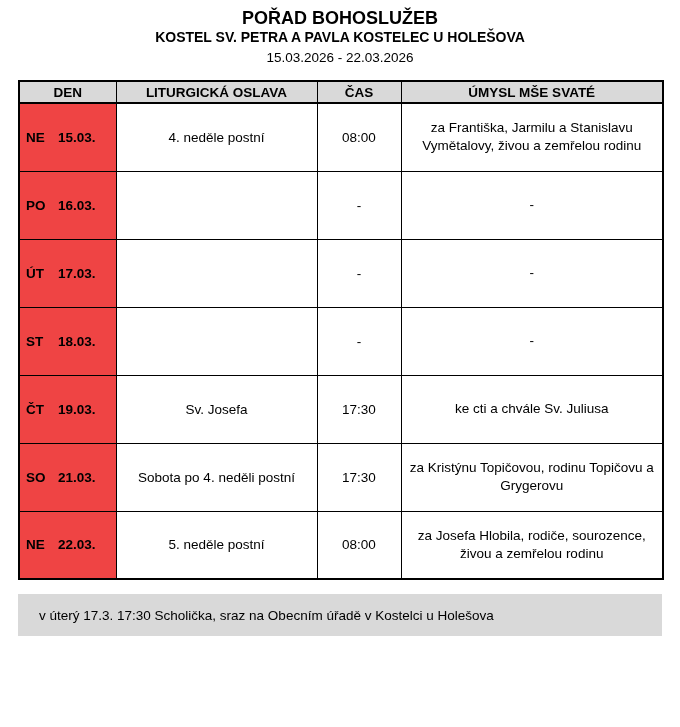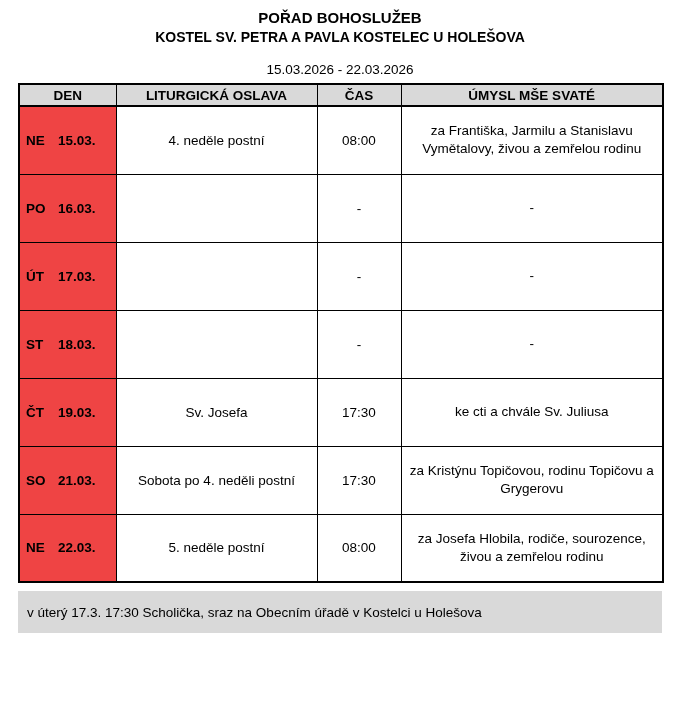--- a/index.html
+++ b/index.html
@@ -11,39 +11,39 @@
     font-family: "Liberation Sans", sans-serif;
   }
   .page {
     width: 680px;
     height: 727px;
     padding: 8px 18px;
     background: #ffffff;
   }
   .title-block { text-align: center; }
   .title {
-    font-size: 15px;
+    font-size: 18px;
     font-weight: bold;
     line-height: 20px;
   }
   .subtitle {
     font-size: 14px;
     font-weight: bold;
     line-height: 19px;
   }
   .date-range {
     font-size: 13.5px;
     line-height: 18px;
-    margin-top: 14px;
+    margin-top: 2px;
   }
   table.schedule {
     border-collapse: collapse;
     table-layout: fixed;
     width: 644px;
-    margin-top: 4px;
+    margin-top: 13px;
     border: 2px solid #000;
   }
   .schedule th, .schedule td {
     border: 1px solid #000;
     font-size: 13.5px;
     padding: 2px 6px;
     vertical-align: middle;
   }
   .schedule thead th {
     background: #d9d9d9;
@@ -58,27 +58,27 @@
     font-weight: bold;
     text-align: left;
     padding-left: 9px;
     white-space: nowrap;
   }
   .day-cell .day-code { display: inline-block; min-width: 24px; }
   .day-cell .day-date { display: inline-block; margin-left: 8px; }
   .celebration-cell, .time-cell, .intention-cell { text-align: center; }
   .intention-cell { line-height: 18px; padding: 2px 4px; text-align: center; }
   .footer-note {
-    margin-top: 8px;
+    margin-top: 14px;
     width: 644px;
     height: 42px;
     background: #d9d9d9;
     display: flex;
     align-items: center;
-    padding: 0 9px;
+    padding: 0 21px;
     font-size: 13.5px;
   }
 </style>
 </head>
 <body>
 
 <div class="page">
 
   <div class="title-block">
     <div class="title">POŘAD BOHOSLUŽEB</div>

